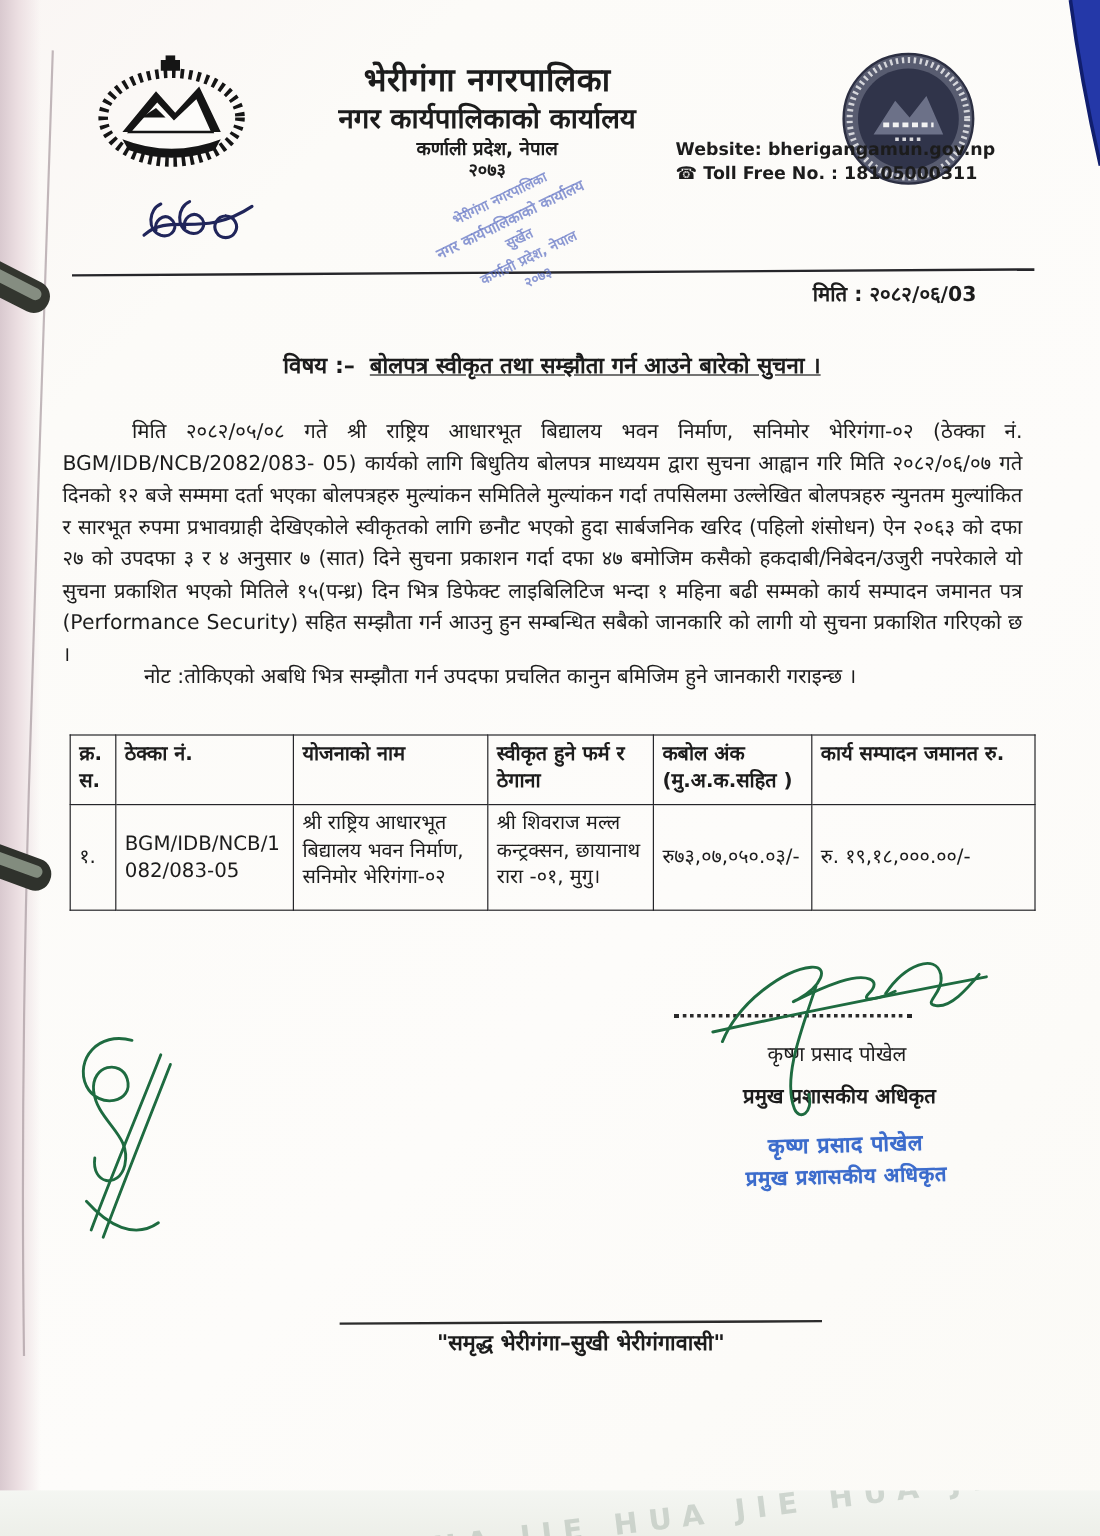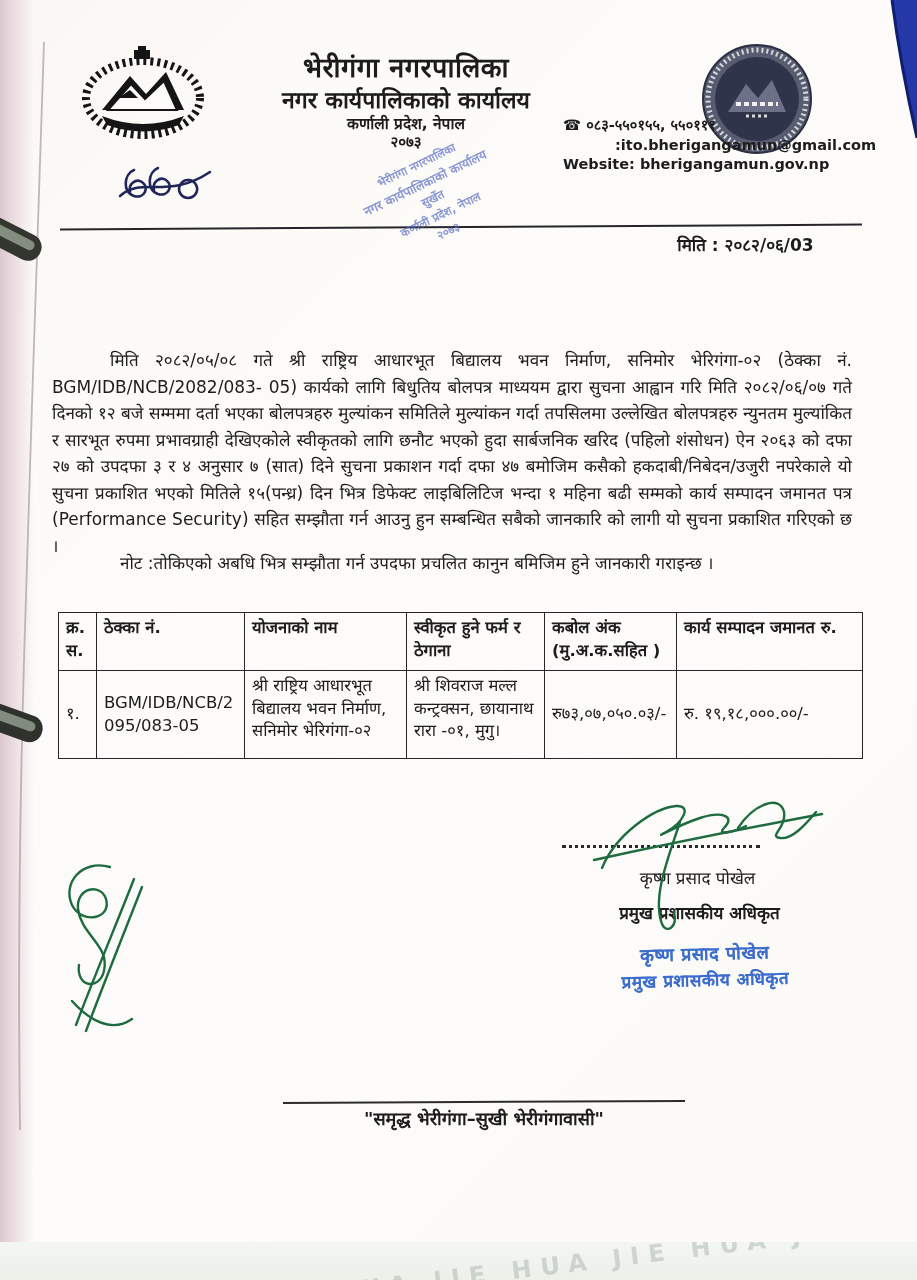--- a/index.html
+++ b/index.html
@@ -122,40 +122,43 @@
 
   <div class="abs stamp-center">
     <div class="s1">भेरीगंगा नगरपालिका</div>
     <div class="s2">नगर कार्यपालिकाको कार्यालय</div>
     <div class="s1">सुर्खेत</div>
     <div class="s1">कर्णाली प्रदेश, नेपाल</div>
     <div class="s1">२०७३</div>
   </div>
 
   <div class="abs contact b">
+    <div>Website: bherigangamun.gov.np</div>
     <div>
       <span>☎</span>
-      <span>०८३-५५०१५५, ५५०१११</span>
+      <span>Toll Free No. : 18105000311</span>
     </div>
-    <div class="indent">:ito.bherigangamun@gmail.com</div>
-    <div>Website: bherigangamun.gov.np</div>
   </div>
 
   <svg class="abs seal" width="118" height="118" viewBox="0 0 118 118">
     <circle cx="59" cy="59" r="54" fill="#585c70" stroke="#2c2f42" stroke-width="2"></circle>
     <circle cx="59" cy="59" r="49" fill="none" stroke="rgba(255,255,255,.75)" stroke-width="5" stroke-dasharray="2 3"></circle>
     <circle cx="59" cy="59" r="42" fill="#30344a"></circle>
     <path d="M30,72 L48,44 L60,58 L74,40 L88,72 Z" fill="#6c7188"></path>
     <line x1="38" y1="64" x2="80" y2="64" stroke="#f2f2f2" stroke-width="4" stroke-dasharray="5 3"></line>
     <line x1="48" y1="76" x2="70" y2="76" stroke="#d8d8dc" stroke-width="3" stroke-dasharray="3 3"></line>
   </svg>
 
   <div class="abs hr-top"></div>
   <div class="abs date-line b">मिति : २०८२/०६/03</div>
 
+  <div class="abs subject b">
+    <span>विषय :–</span>
+    <span class="u">बोलपत्र स्वीकृत तथा सम्झौता गर्न आउने बारेको सुचना ।</span>
+  </div>
 
   <div class="abs body-par">मिति २०८२/०५/०८ गते श्री राष्ट्रिय आधारभूत बिद्यालय भवन निर्माण, सनिमोर भेरिगंगा-०२ (ठेक्का नं. BGM/IDB/NCB/2082/083- 05) कार्यको लागि बिधुतिय बोलपत्र माध्ययम द्वारा सुचना आह्वान गरि मिति २०८२/०६/०७ गते दिनको १२ बजे सम्ममा दर्ता भएका बोलपत्रहरु मुल्यांकन समितिले मुल्यांकन गर्दा तपसिलमा उल्लेखित बोलपत्रहरु न्युनतम मुल्यांकित र सारभूत रुपमा प्रभावग्राही देखिएकोले स्वीकृतको लागि छनौट भएको हुदा सार्बजनिक खरिद (पहिलो शंसोधन) ऐन २०६३ को दफा २७ को उपदफा ३ र ४ अनुसार ७ (सात) दिने सुचना प्रकाशन गर्दा दफा ४७ बमोजिम कसैको हकदाबी/निबेदन/उजुरी नपरेकाले यो सुचना प्रकाशित भएको मितिले १५(पन्ध्र) दिन भित्र डिफेक्ट लाइबिलिटिज भन्दा १ महिना बढी सम्मको कार्य सम्पादन जमानत पत्र (Performance Security) सहित सम्झौता गर्न आउनु हुन सम्बन्धित सबैको जानकारि को लागी यो सुचना प्रकाशित गरिएको छ ।</div>
   <div class="abs note-par">नोट :तोकिएको अबधि भित्र सम्झौता गर्न उपदफा प्रचलित कानुन बमिजिम हुने जानकारी गराइन्छ ।</div>
 
   <table class="grid">
     <colgroup>
       <col style="width:38px">
         <col style="width:148px">
         <col style="width:162px">
       <col style="width:138px">
@@ -168,21 +171,21 @@
         <th class="vt">ठेक्का नं.</th>
         <th class="vt">योजनाको नाम</th>
         <th class="vt just">स्वीकृत हुने फर्म र ठेगाना</th>
         <th class="vt just">कबोल अंक (मु.अ.क.सहित )</th>
         <th class="vt">कार्य सम्पादन जमानत रु.</th>
       </tr>
     </thead>
     <tbody>
       <tr class="row">
         <td class="vm">१.</td>
-        <td class="vm">BGM/IDB/NCB/2 095/083-05</td>
+        <td class="vm">BGM/IDB/NCB/1 082/083-05</td>
         <td class="vt just">श्री राष्ट्रिय आधारभूत बिद्यालय भवन निर्माण, सनिमोर भेरिगंगा-०२</td>
         <td class="vt just">श्री शिवराज मल्ल कन्ट्रक्सन, छायानाथ रारा -०१, मुगु।</td>
         <td class="vm">रु७३,०७,०५०.०३/-</td>
         <td class="vm">रु. १९,१८,०००.००/-</td>
       </tr>
     </tbody>
   </table>
 
   <svg class="abs sig-right" width="240" height="160" viewBox="0 0 240 160">
     <path class="ink" d="M14,86 C28,52 66,26 88,24 C104,23 96,40 78,50 C62,59 88,44 112,36 C134,29 148,34 136,46 C128,54 146,50 158,44"></path>

